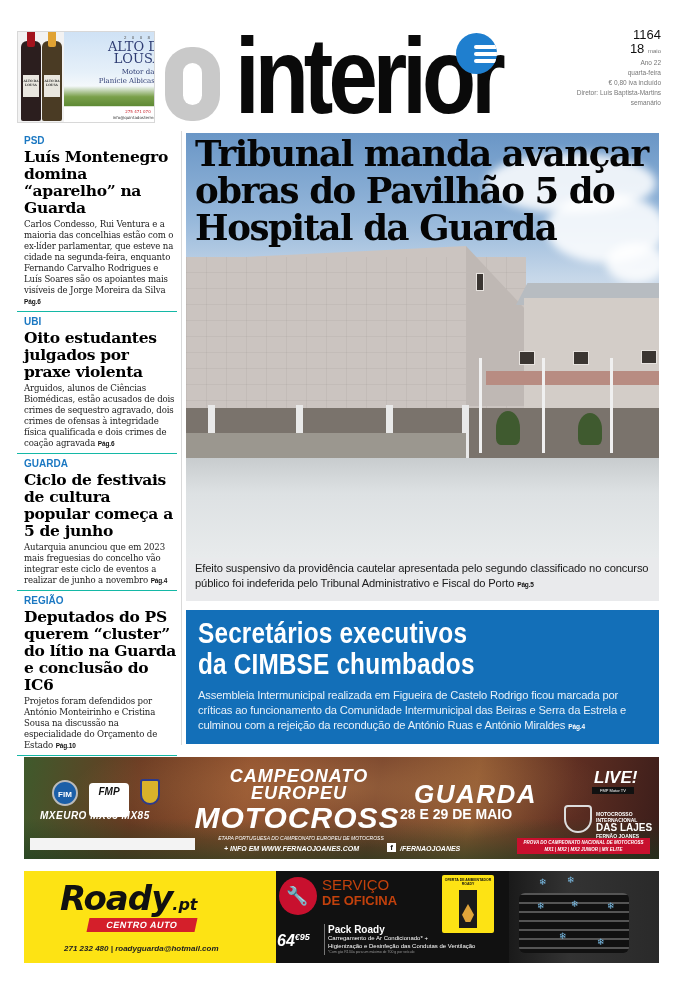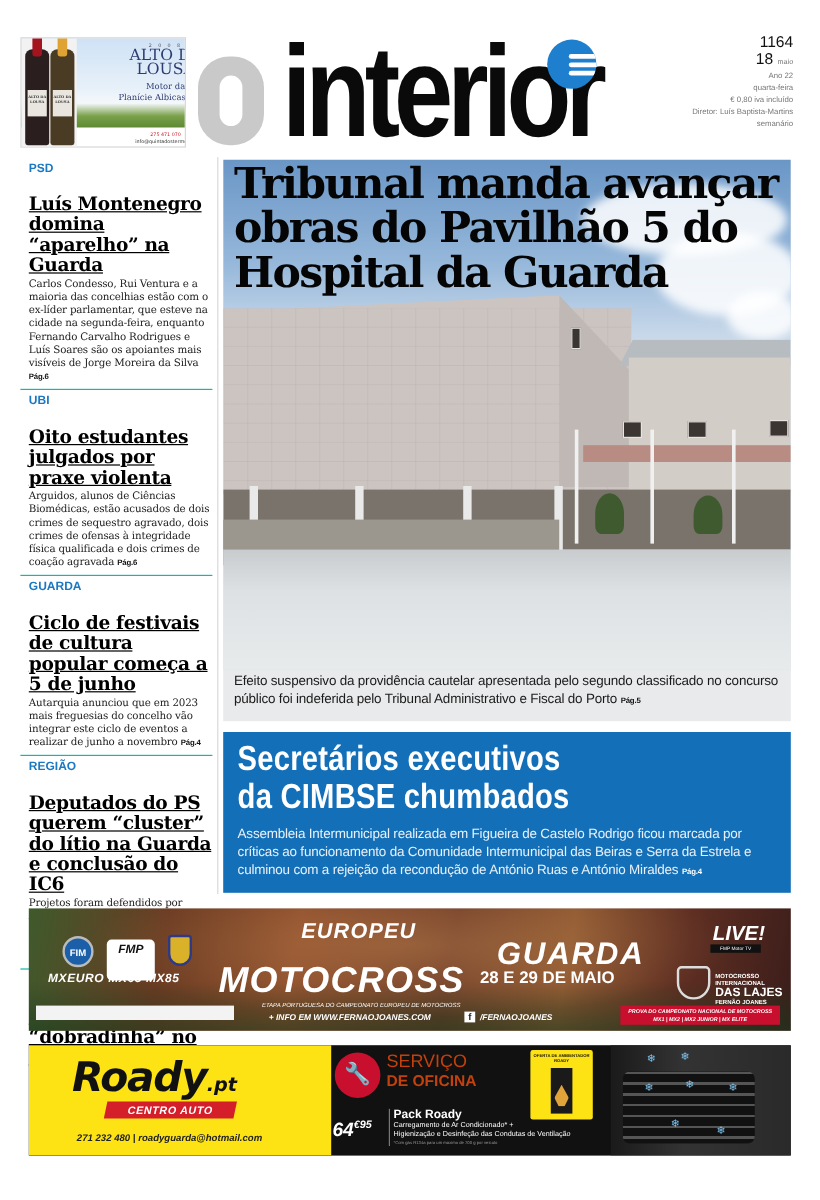--- a/index.html
+++ b/index.html
@@ -39,21 +39,21 @@
   .issue-num { font-size: 13px; line-height: 14px; color: #111; }
   .issue-date { font-size: 13px; line-height: 13px; color: #111; }
   .issue-date small { font-size: 6px; color: #777; }
   .issue-line { font-size: 6.5px; line-height: 10px; color: #777; }
 
   
   .left-col { position: absolute; left: 17px; top: 131px; width: 160px; }
   .story { border-bottom: 1px solid #14b8a6; padding: 3px 0 4px 7px; }
   .story:last-child { border-bottom: none; }
   .kicker { font: bold 10px/13px "Liberation Sans", sans-serif; color: #1b78c2; }
-  .headline { font: bold 15.5px/17px "DejaVu Serif", serif; color: #000; letter-spacing: -0.3px; margin-top: 14px; text-decoration: underline; }
+  .headline { font: bold 15.5px/17px "DejaVu Serif", serif; color: #000; letter-spacing: -0.3px; margin-top: 1px; }
   .summary { font: 8.6px/11px "DejaVu Serif", serif; color: #222; margin-top: 3px; letter-spacing: -0.15px; }
   .page-ref { font: bold 6.5px "Liberation Sans", sans-serif; color: #111; }
 
   .col-rule { position: absolute; left: 181px; top: 131px; width: 1px; height: 614px; background: #d9d9d9; }
 
   
   .lead { position: absolute; left: 186px; top: 133px; width: 473px; height: 468px; overflow: hidden; background: #e9eaec; }
   .photo { position: absolute; left: 0; top: 0; width: 473px; height: 425px; overflow: hidden;
     background: linear-gradient(180deg, #6a96c6 0%, #95b7da 20%, #c6d7e9 34%, #dde6ee 46%); }
   .cloud { position: absolute; border-radius: 50%; background: rgba(255,255,255,0.85); filter: blur(4px); }
@@ -93,21 +93,21 @@
     background: linear-gradient(100deg, #3f5a2c 0%, #6a3a22 18%, #8a4a2a 35%, #6e3a26 55%, #8c5530 70%, #5e2e22 85%, #3b1d1a 100%); }
   .mx-ad::before { content: ""; position: absolute; left: 0; right: 0; top: 0; height: 100%;
     background: radial-gradient(ellipse at 50% 30%, rgba(255,200,120,0.25), transparent 60%), linear-gradient(180deg, rgba(0,0,0,0) 60%, rgba(20,60,30,0.55) 100%); }
   .mx-logo { position: absolute; border-radius: 4px; font: bold 10px "Liberation Sans", sans-serif; text-align: center; }
   .mx-fim { left: 28px; top: 23px; width: 26px; height: 26px; border-radius: 50%; background: #1b5fa8; color: #fff; line-height: 26px; font-size: 8px; border: 2px solid #bbb; }
   .mx-fmp { left: 65px; top: 26px; width: 40px; height: 34px; background: #fff; color: #111; line-height: 18px; font-style: italic; }
   .mx-shield { left: 116px; top: 22px; width: 20px; height: 26px; border-radius: 3px 3px 10px 10px; background: #d9b22a; border: 2px solid #2d3a8a; }
   .mx-series { position: absolute; left: 16px; top: 53px; font: italic bold 10px "Liberation Sans", sans-serif; color: #fff; letter-spacing: 0.5px; }
   .mx-sponsors { position: absolute; left: 6px; top: 81px; width: 165px; height: 12px; background: #f3f3f3; }
   .mx-title1 { position: absolute; left: 175px; top: 11px; width: 200px; text-align: center; font: italic bold 18px/17px "Liberation Sans", sans-serif; color: #fff; letter-spacing: 1px; }
-  .mx-title2 { position: absolute; left: 158px; top: 46px; width: 230px; font: italic bold 30px/30px "Liberation Sans", sans-serif; color: #fff; letter-spacing: 1px; }
+  .mx-title2 { position: absolute; left: 158px; top: 46px; width: 230px; text-align: center; font: italic bold 30px/30px "Liberation Sans", sans-serif; color: #fff; letter-spacing: 1px; }
   .mx-stage { position: absolute; left: 162px; top: 78px; width: 230px; text-align: center; font: italic 5px "Liberation Sans", sans-serif; color: #fff; }
   .mx-info { position: absolute; left: 200px; top: 88px; font: italic bold 7px "Liberation Sans", sans-serif; color: #fff; }
   .mx-fb { position: absolute; left: 363px; top: 86px; width: 9px; height: 9px; background: #fff; color: #1a1a1a; font: bold 8px/9px "Liberation Sans", sans-serif; text-align: center; }
   .mx-fbname { position: absolute; left: 376px; top: 88px; font: italic bold 7px "Liberation Sans", sans-serif; color: #fff; }
   .mx-city { position: absolute; left: 390px; top: 24px; font: italic bold 26px/26px "Liberation Sans", sans-serif; color: #fff; letter-spacing: 1.5px; }
   .mx-dates { position: absolute; left: 376px; top: 50px; font: bold 14px/14px "Liberation Sans", sans-serif; color: #fff; }
   .mx-live { position: absolute; left: 570px; top: 12px; font: italic bold 17px/17px "Liberation Sans", sans-serif; color: #fff; }
   .mx-live-sub { position: absolute; left: 568px; top: 30px; width: 42px; height: 7px; background: #111; font: 4px/7px "Liberation Sans", sans-serif; color: #fff; text-align: center; }
   .mx-lajes-shield { position: absolute; left: 540px; top: 48px; width: 28px; height: 28px; border: 2px solid #ddd; border-radius: 4px 4px 14px 14px; }
   .mx-lajes { position: absolute; left: 572px; top: 54px; font: bold 5px/6px "Liberation Sans", sans-serif; color: #fff; }
@@ -261,20 +261,21 @@
   <div class="second-sum"><span>Assembleia Intermunicipal realizada em Figueira de Castelo Rodrigo ficou marcada por críticas ao funcionamento da Comunidade Intermunicipal das Beiras e Serra da Estrela e culminou com a rejeição da recondução de António Ruas e António Miraldes</span> <span class="page-ref">Pág.4</span></div>
 </div>
 
 <div class="mx-ad">
   <div class="mx-logo mx-fim">FIM</div>
   <div class="mx-logo mx-fmp">FMP</div>
   <div class="mx-logo mx-shield"></div>
   <div class="mx-series">MXEURO  MX65  MX85</div>
   <div class="mx-sponsors"></div>
   <div class="mx-title1">
+    <div>CAMPEONATO</div>
     <div>EUROPEU</div>
   </div>
   <div class="mx-title2">MOTOCROSS</div>
   <div class="mx-stage">ETAPA PORTUGUESA DO CAMPEONATO EUROPEU DE MOTOCROSS</div>
   <div class="mx-info">+ INFO EM WWW.FERNAOJOANES.COM</div>
   <div class="mx-fb">f</div>
   <div class="mx-fbname">/FERNAOJOANES</div>
   <div class="mx-city">GUARDA</div>
   <div class="mx-dates">28 E 29 DE MAIO</div>
   <div class="mx-live">LIVE!</div>

